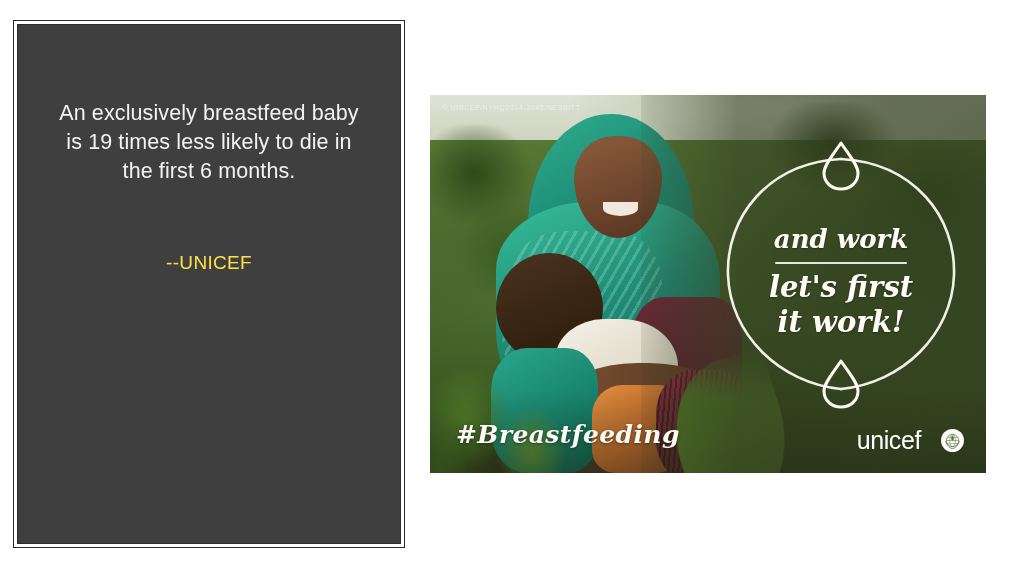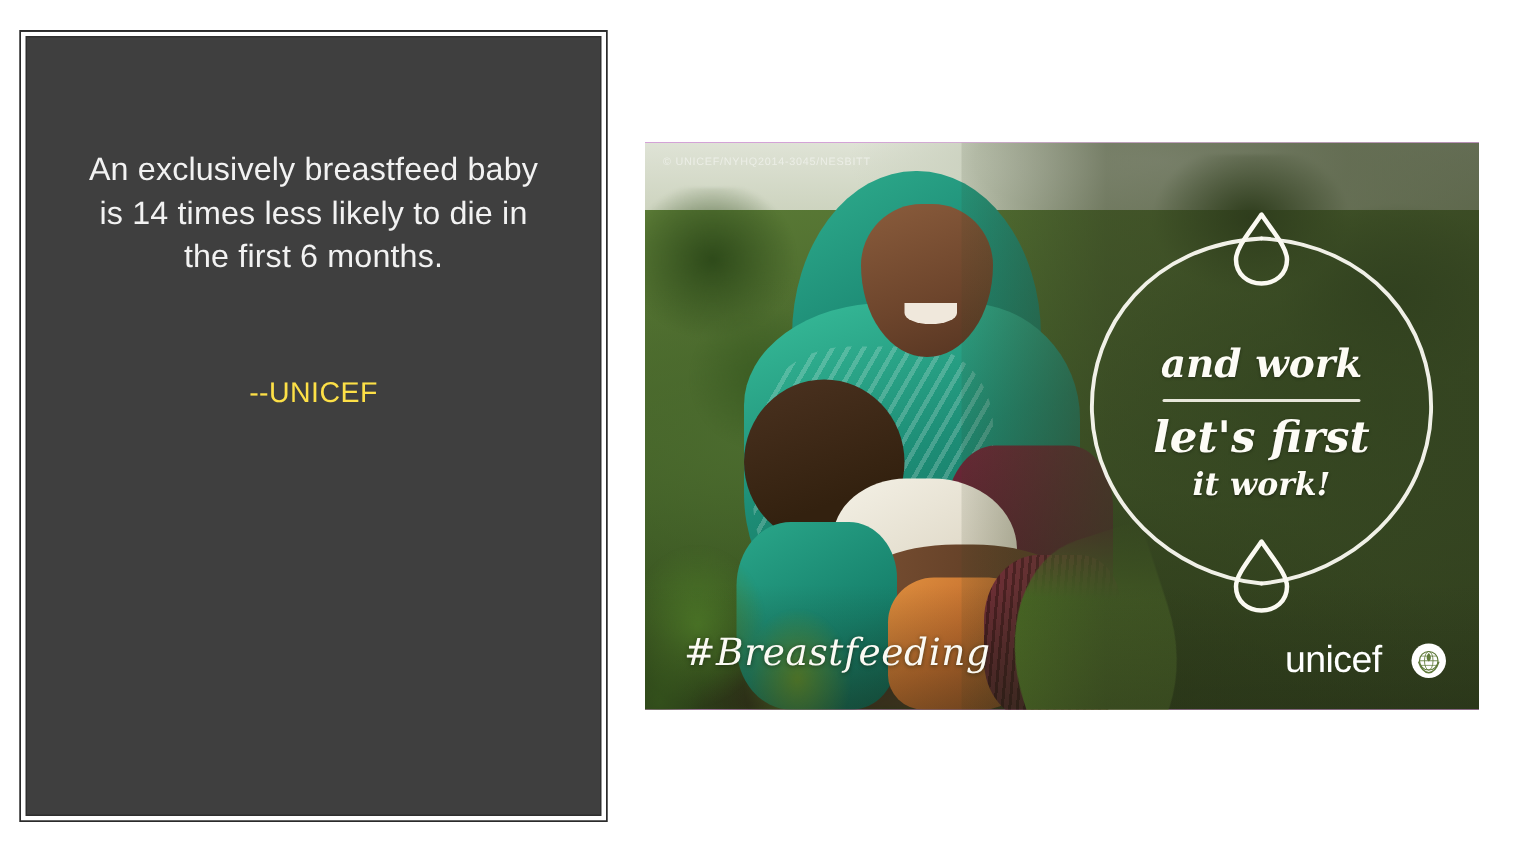--- a/index.html
+++ b/index.html
@@ -65,21 +65,21 @@
   }
 
   
   #campaign-photo {
     position: absolute;
     left: 430px;
     top: 95px;
     width: 556px;
     height: 378px;
     overflow: hidden;
-    background: #a21caf;
+    background: #0c4a6e;
   }
 
   
   .scene {
     position: absolute;
     inset: 0;
   }
   .sky {
     position: absolute;
     left: 0; top: 0; right: 0; height: 34%;
@@ -301,30 +301,30 @@
   .line-andwork       { font-size: 26px; margin-top: 7px; }
   .chalk-rule {
     width: 132px;
     height: 2px;
     background: #f6f4ea;
     margin: 10px 0 9px 0;
     border-radius: 2px;
     opacity: 0.92;
   }
   .line-letsmake { font-size: 29px; }
-  .line-itwork   { font-size: 21px; margin-top: 5px; }
+  .line-itwork   { font-size: 29px; margin-top: 5px; }
 
   
   #hashtag {
     position: absolute;
     left: 26px;
     bottom: 24px;
     font-family: "DejaVu Serif", serif;
     font-style: italic;
-    font-weight: 400;
+    font-weight: 700;
     font-size: 25px;
     color: #fbfaf4;
     text-shadow: 0 1px 3px rgba(20,28,12,0.6);
     letter-spacing: 0.4px;
   }
 
   
   #unicef-logo {
     position: absolute;
     right: 22px;
@@ -353,21 +353,21 @@
   }
   #unicef-emblem svg { width: 19px; height: 19px; display: block; }
 </style>
 </head>
 <body>
 
 <div id="slide">
 
   <div id="text-panel">
     <div class="panel-inner">
-      <p class="stat-paragraph">An exclusively breastfeed baby is 14 times less likely to die in the first 6 months.</p>
+      <p class="stat-paragraph">An exclusively breastfeed baby is 19 times less likely to die in the first 6 months.</p>
 
       <div id="stat-two-block">
         <p class="attribution">--UNICEF</p>
       </div>
     </div>
   </div>
 
   <div id="campaign-photo">
 
     <div class="scene">

